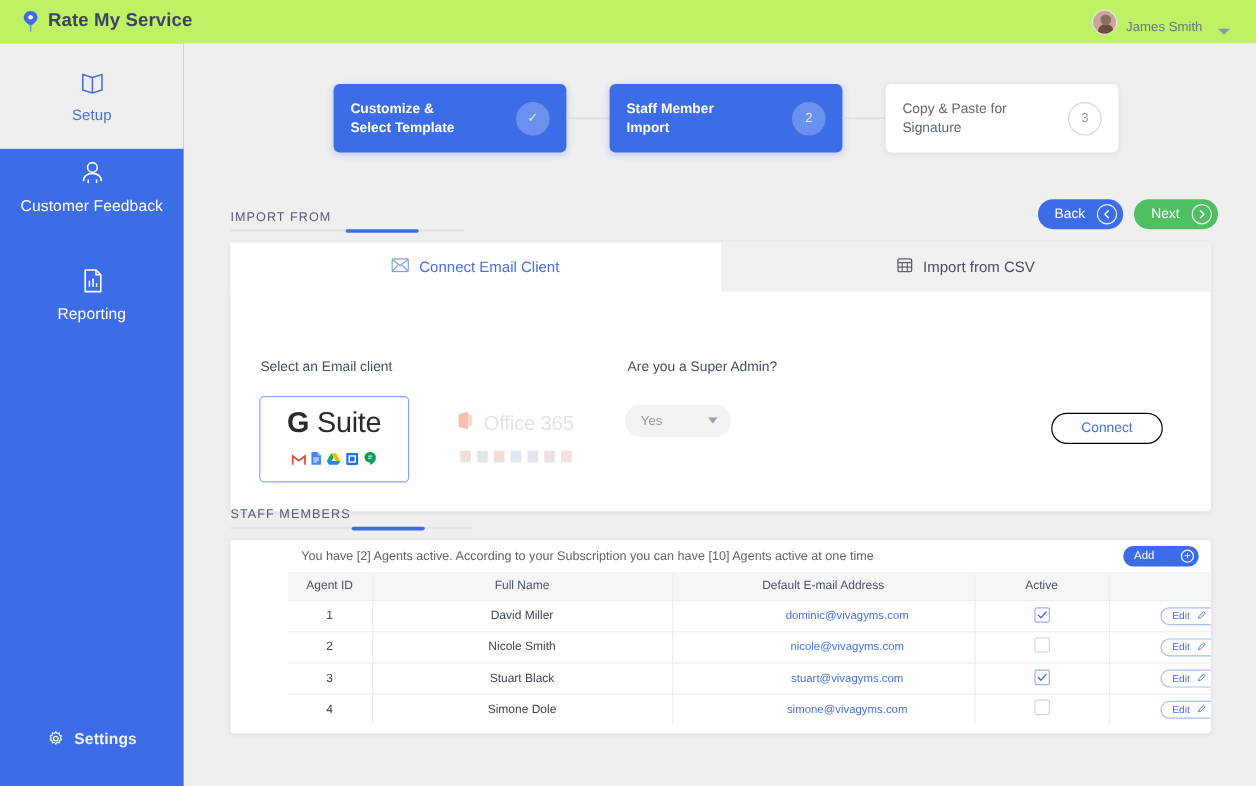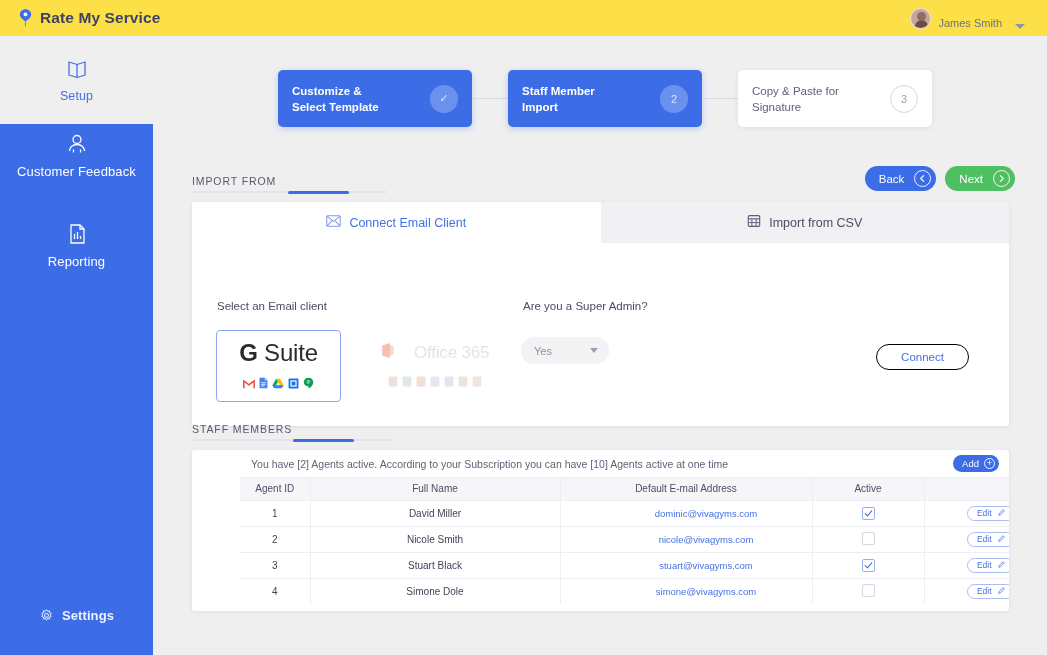--- a/index.html
+++ b/index.html
@@ -7,21 +7,21 @@
     width: 1047px; height: 655px;
     font-family: "Liberation Sans", sans-serif;
     background: #efeff0;
     overflow: hidden;
   }
   .app { position: relative; width: 1047px; height: 655px; }
 
   
   .topbar {
     position: absolute; top: 0; left: 0; width: 1047px; height: 36px;
-    background: #fde047; display: flex; align-items: center;
+    background: #bef264; display: flex; align-items: center;
     justify-content: space-between; padding: 0 18px 0 18px;
     z-index: 30;
   }
   .brand { display: flex; align-items: center; gap: 7px; }
   .brand-mark { width: 15px; height: 20px; position: relative; }
   .brand-name {
     font-size: 15.5px; font-weight: bold; color: #3d4363;
     letter-spacing: .1px;
   }
   .user-area { display: flex; align-items: flex-end; gap: 7px; padding-right: 4px;}
@@ -138,21 +138,21 @@
     width: 125px; height: 72px; border-radius: 4px;
     display: flex; flex-direction: column; align-items: center;
     justify-content: center; gap: 8px; cursor: pointer;
   }
   .client-card.sel { border: 1px solid #8aa8ef; background:#fff; }
   .gsuite-word { font-size: 24px; color: #2b2b2b; letter-spacing: -.2px; }
   .gsuite-word b { font-weight: bold; }
   .glyph-row { display: flex; align-items: center; gap: 4px; }
 
   .o365 { display:flex; flex-direction:column; align-items:center; gap:9px; opacity:.42; cursor:pointer;}
-  .o365-word { font-size: 17px; color: #c7bcb8; letter-spacing: -.2px; display:flex; align-items:center; gap:19px;}
+  .o365-word { font-size: 17px; color: #c7bcb8; letter-spacing: -.2px; display:flex; align-items:center; gap:8px;}
 
   .select-box {
     width: 88px; height: 27px; border-radius: 13px; background: #f3f3f5;
     display: flex; align-items: center; justify-content: space-between;
     padding: 0 11px 0 13px; font-size: 11px; color: #8d92a6; cursor: pointer;
   }
   .sel-caret {
     width:0;height:0;border-left:4.5px solid transparent;
     border-right:4.5px solid transparent;border-top:5px solid #9aa0b4;
   }
@@ -163,21 +163,21 @@
   }
 
   
   .notice {
     height: 28px; display: flex; align-items: center;
     justify-content: space-between; padding: 0 10px 0 11px;
     border-bottom: 1px solid #eceef3;
   }
   .notice-text { font-size: 10.5px; color: #5d6379; }
   .add-btn {
-    display:flex; align-items:center; gap:5px; height:17px;
+    display:flex; align-items:center; gap:22px; height:17px;
     background:#3d6ce7; color:#fff; border-radius:9px; border:none;
     padding: 0 4px 0 9px; font-size: 9.5px; cursor:pointer;
     font-family: "Liberation Sans", sans-serif;
   }
   .add-circ {
     width:11px;height:11px;border-radius:50%;border:1px solid rgba(255,255,255,.95);
     display:flex;align-items:center;justify-content:center;font-size:9px;line-height:1;
   }
 
   

